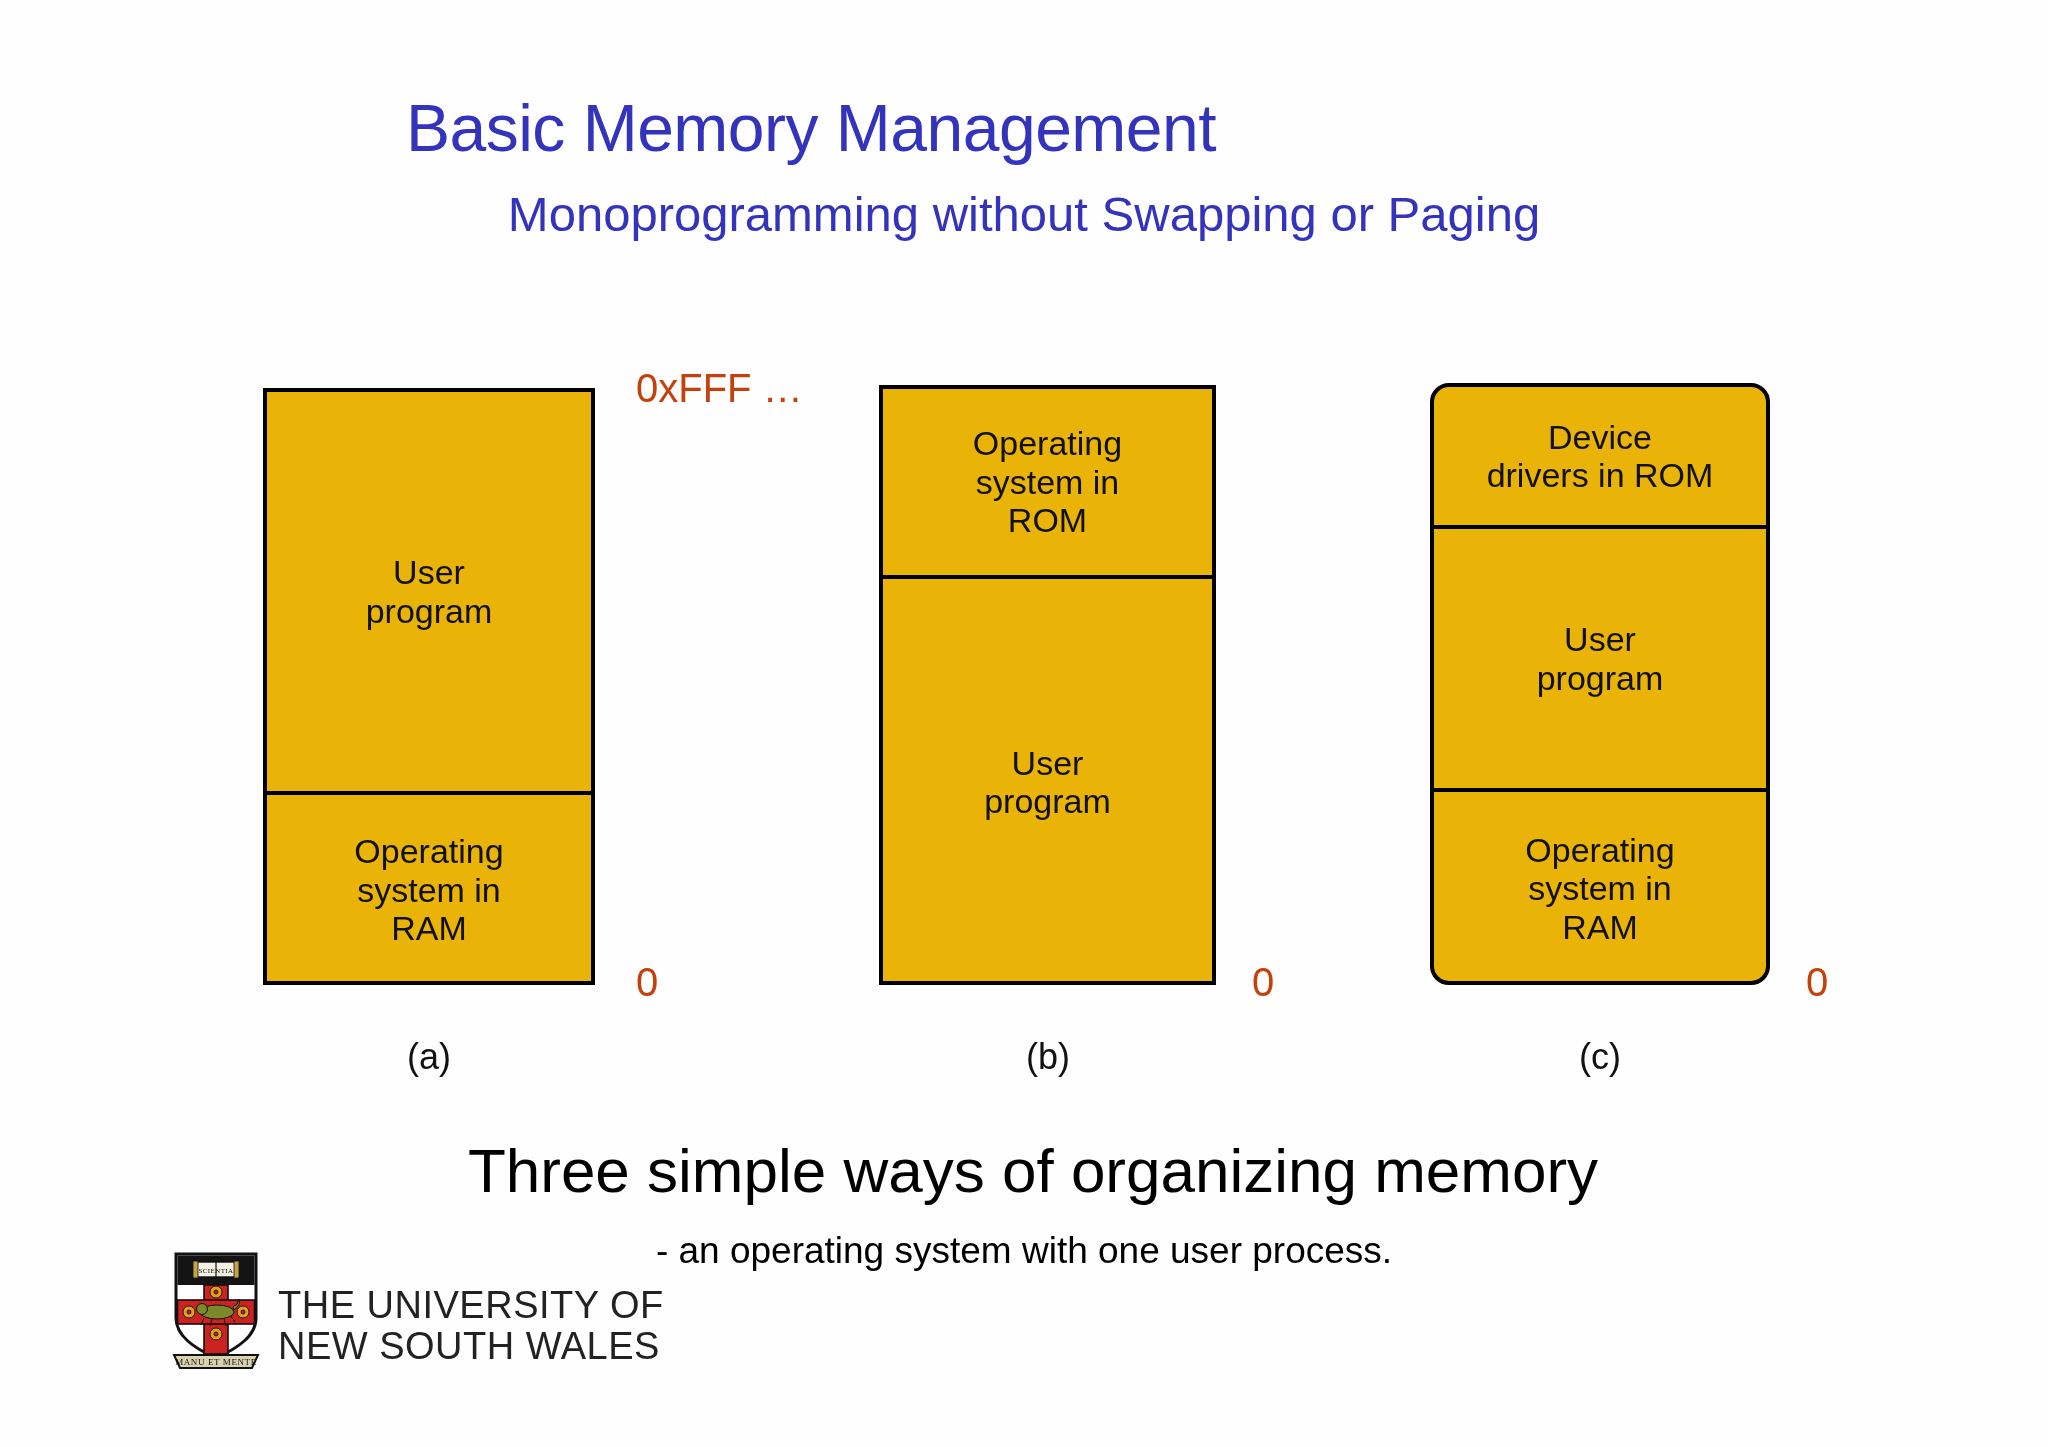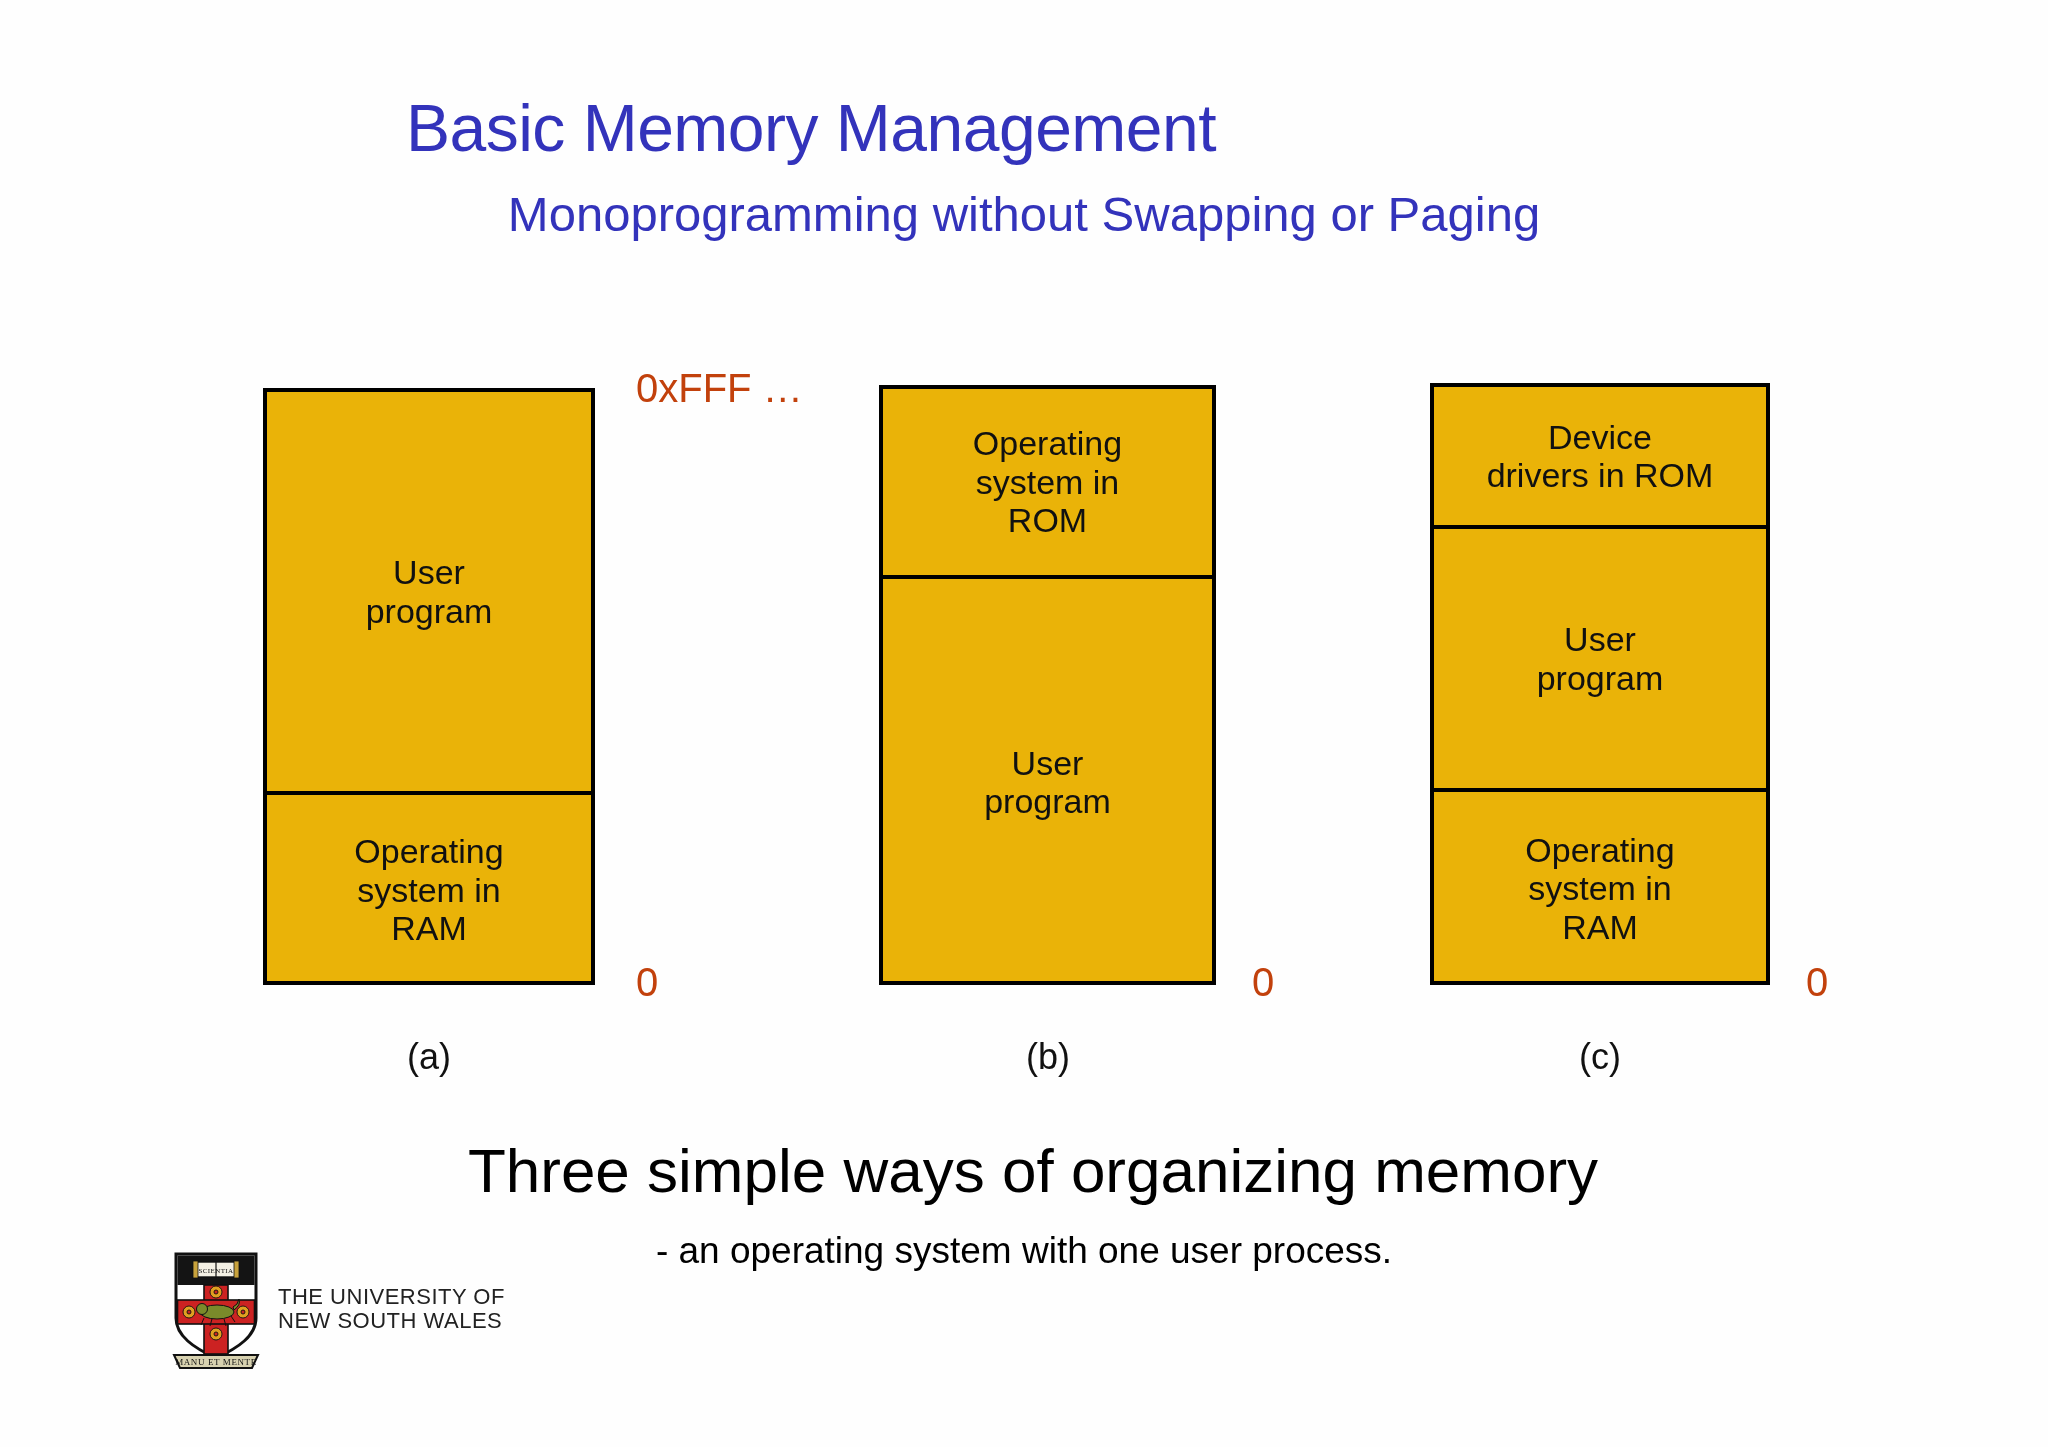--- a/index.html
+++ b/index.html
@@ -75,21 +75,21 @@
   #diagram-a { left: 263px; top: 388px; width: 332px; height: 597px; }
   #a-user   { top: 0px;   height: 403px; }
   #a-os     { top: 403px; height: 190px; }
 
   
   #diagram-b { left: 879px; top: 385px; width: 337px; height: 600px; }
   #b-os     { top: 0px;   height: 190px; }
   #b-user   { top: 190px; height: 406px; }
 
   
-  #diagram-c { left: 1430px; top: 383px; width: 340px; height: 602px; }
+  #diagram-c { left: 1430px; top: 383px; width: 340px; height: 602px; border-radius: 19px; }
   #c-dev    { top: 0px;   height: 142px; }
   #c-user   { top: 142px; height: 263px; }
   #c-os     { top: 405px; height: 193px; }
 
   
   .addr {
     position: absolute;
     font-family: Liberation Sans, sans-serif;
     font-size: 40px;
     color: #c2410c;
@@ -149,21 +149,21 @@
     top: 1252px;
     width: 88px;
     height: 122px;
     text-align: center;
   }
   #unsw-wordmark {
     position: absolute;
     left: 278px;
     top: 1285px;
     font-family: "Liberation Sans", sans-serif;
-    font-size: 22px;
+    font-size: 38px;
     line-height: 1.08;
     color: #222;
     letter-spacing: 0.5px;
     white-space: pre-line;
   }
 </style>
 </head>
 <body>
 
 <div id="slide-title">Basic Memory Management</div>

